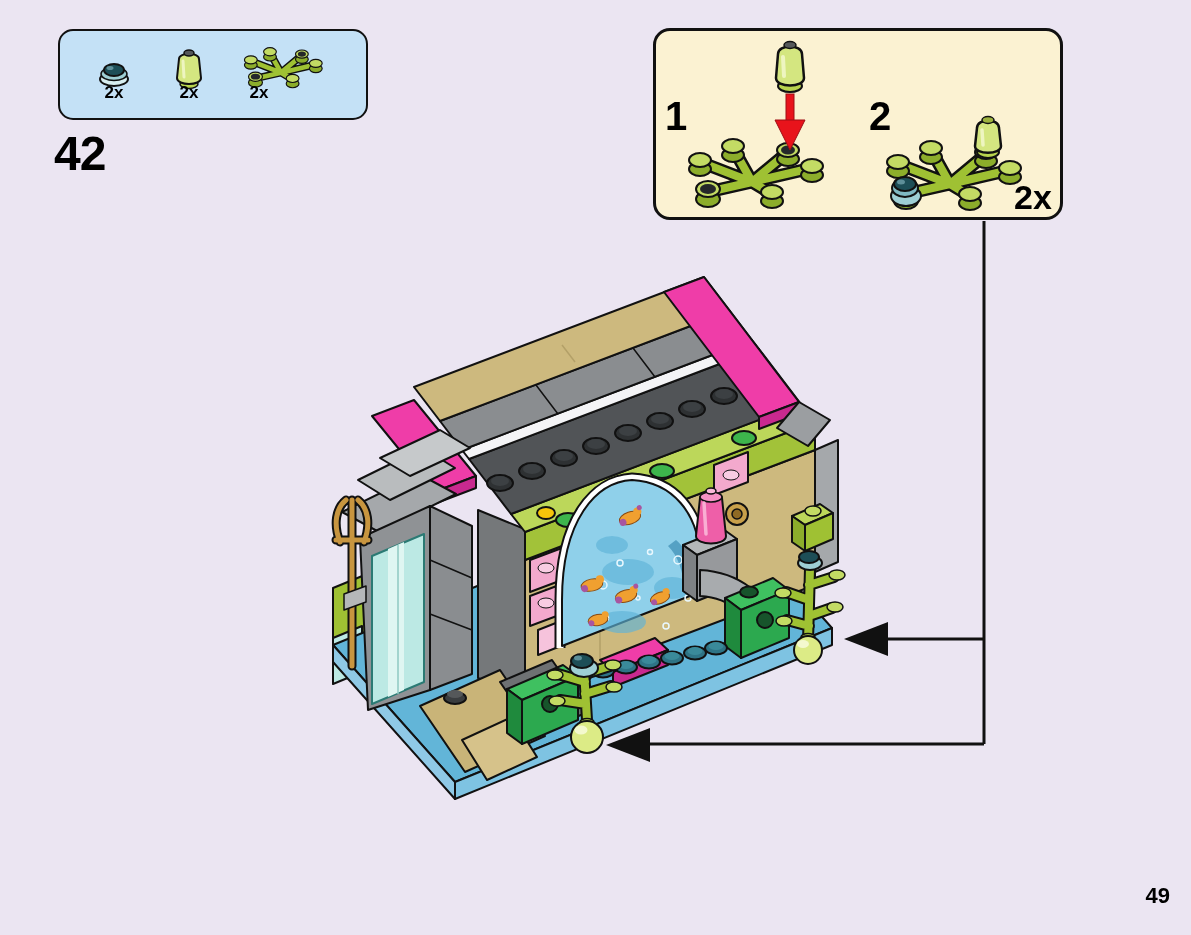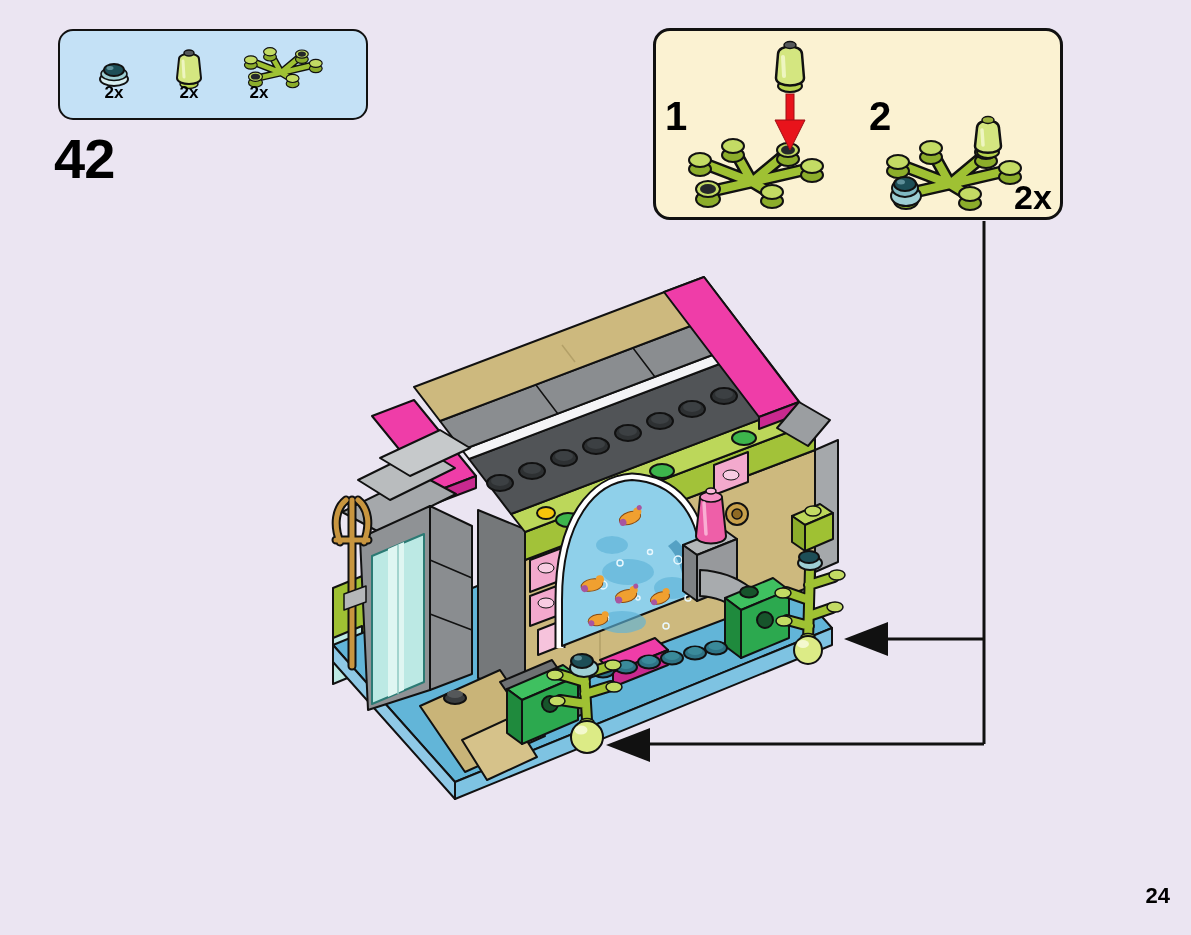--- a/index.html
+++ b/index.html
@@ -15,21 +15,21 @@
     background:#c4e1f6;border:2.5px solid #111;border-radius:15px;
     box-sizing:border-box;z-index:1;
   }
   .callout-box{
     position:absolute;left:653px;top:28px;width:410px;height:192px;
     background:#fbf2d2;border:3px solid #111;border-radius:17px;
     box-sizing:border-box;z-index:1;
   }
   svg.scene{position:absolute;left:0;top:0;z-index:2;}
   .txt{position:absolute;z-index:3;color:#000;}
-  .step-number{left:54px;top:126px;font-size:56px;font-weight:bold;letter-spacing:-1px;}
+  .step-number{left:54px;top:126px;font-size:48px;font-weight:bold;letter-spacing:-1px;}
   .part-count{top:83px;width:36px;text-align:center;font-size:17px;font-weight:bold;}
   .pc0{left:96px;} .pc1{left:171px;} .pc2{left:241px;}
   .substep-label{top:94px;font-size:40px;font-weight:bold;}
   .ss0{left:665px;} .ss1{left:869px;}
   .callout-qty{left:1014px;top:178px;font-size:34px;font-weight:bold;}
   .page-number{left:1128px;top:883px;width:42px;text-align:right;font-size:22px;font-weight:bold;}
 </style>
 </head>
 <body>
 
@@ -382,14 +382,14 @@
   <div class="txt step-number">42</div>
 
   <div class="txt part-count pc0">2x</div>
   <div class="txt part-count pc1">2x</div>
   <div class="txt part-count pc2">2x</div>
 
   <div class="txt substep-label ss0">1</div>
   <div class="txt substep-label ss1">2</div>
   <div class="txt callout-qty">2x</div>
 
-  <div class="txt page-number">24</div>
+  <div class="txt page-number">49</div>
 </div>
 
 </body></html>

